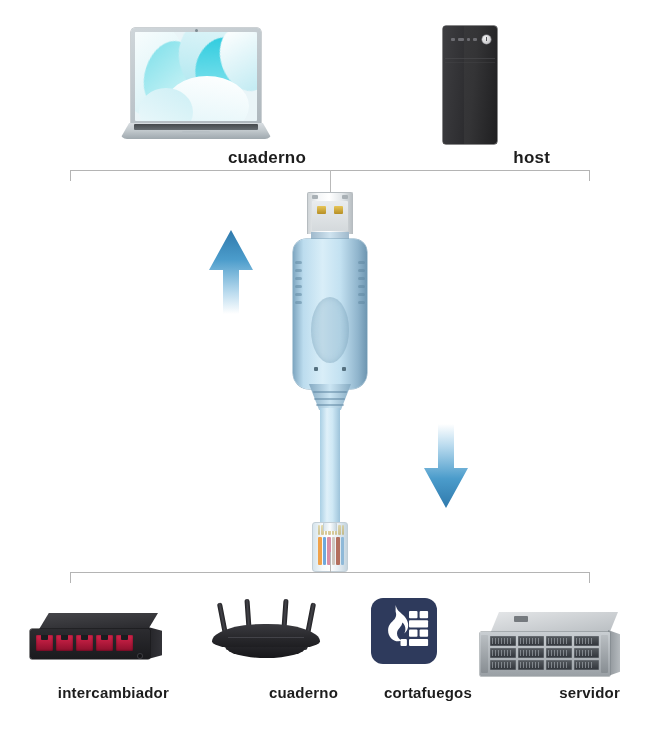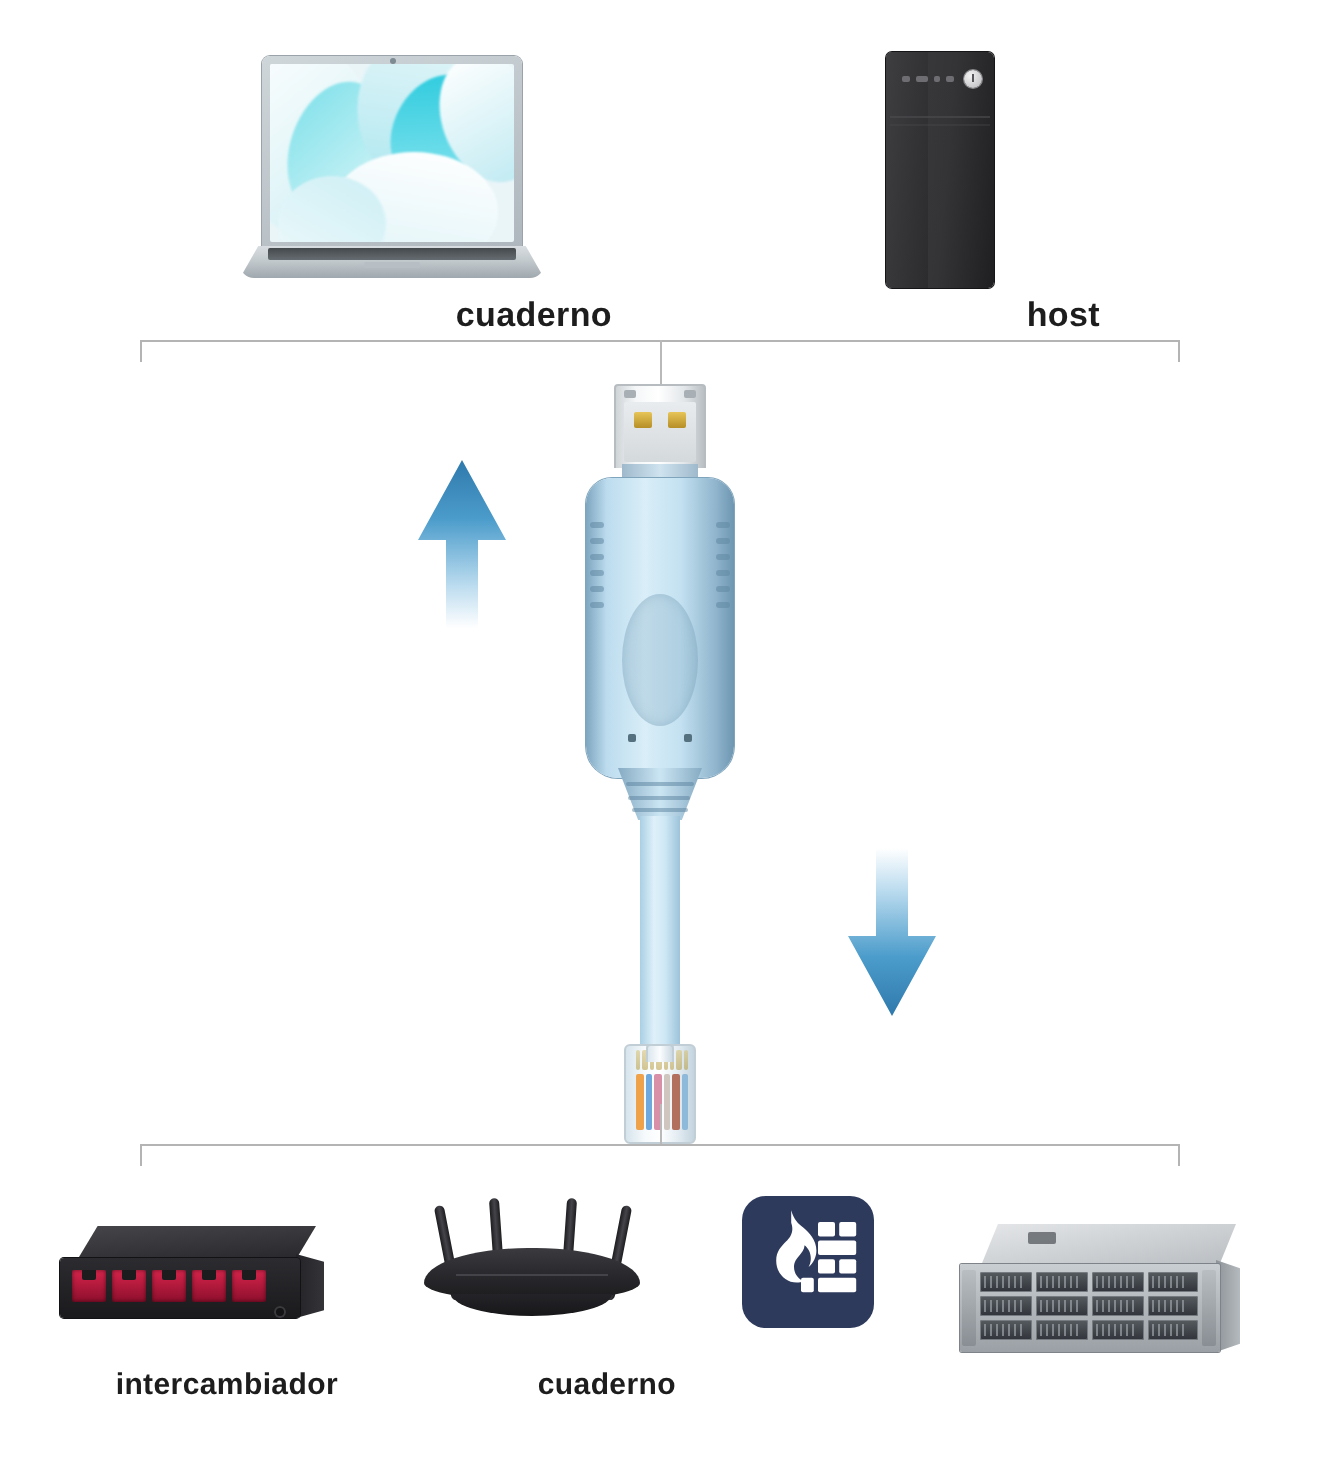--- a/index.html
+++ b/index.html
@@ -375,20 +375,21 @@
         <rect x="38" y="13" width="8.5" height="7.2" rx="1"></rect>
         <rect x="48.6" y="13" width="8.5" height="7.2" rx="1"></rect>
         <rect x="38" y="22.3" width="19.1" height="7.2" rx="1"></rect>
         <rect x="38" y="31.6" width="8.5" height="7.2" rx="1"></rect>
         <rect x="48.6" y="31.6" width="8.5" height="7.2" rx="1"></rect>
         <rect x="38" y="40.9" width="19.1" height="7.2" rx="1"></rect>
         <rect x="29.5" y="40.9" width="6.4" height="7.2" rx="1"></rect>
       </g>
     </svg>
   </div>
+  <div class="dev-label small" style="left:336px;top:684px;width:136px;">cortafuegos</div>
 
   <div class="sv" style="left:480px;top:612px;width:140px;height:66px;">
     <div class="sv-top">
       <div class="sv-badge"></div>
     </div>
     <div class="sv-side"></div>
     <div class="sv-face">
       <div class="sv-ear" style="left:1px;top:3px;height:38px;"></div>
       <div class="sv-ear" style="left:121px;top:3px;height:38px;"></div>
 
@@ -401,14 +402,15 @@
       <div class="bay" style="left:38px;top:16px;width:26px;height:10px;"></div>
       <div class="bay" style="left:66px;top:16px;width:26px;height:10px;"></div>
       <div class="bay" style="left:94px;top:16px;width:25px;height:10px;"></div>
 
       <div class="bay" style="left:10px;top:28px;width:26px;height:10px;"></div>
       <div class="bay" style="left:38px;top:28px;width:26px;height:10px;"></div>
       <div class="bay" style="left:66px;top:28px;width:26px;height:10px;"></div>
       <div class="bay" style="left:94px;top:28px;width:25px;height:10px;"></div>
     </div>
   </div>
+  <div class="dev-label small" style="left:480px;top:684px;width:140px;">servidor</div>
 
 </div>
 
 </body></html>

